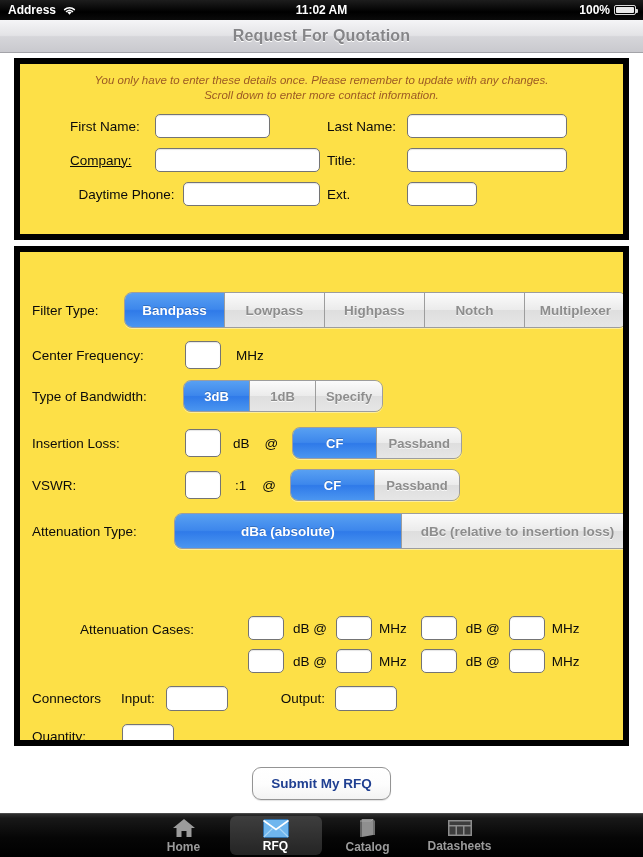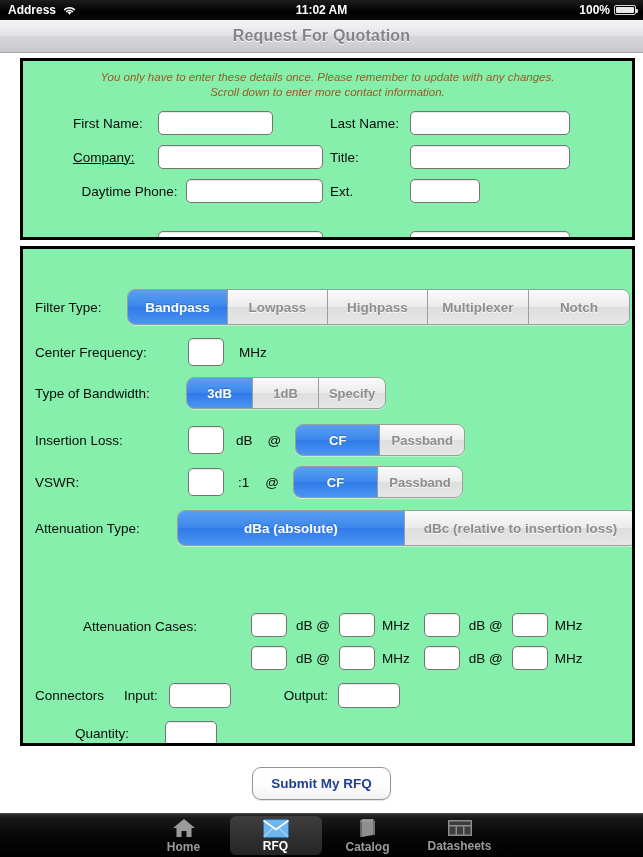--- a/index.html
+++ b/index.html
@@ -42,23 +42,23 @@
   .navbar .title {
     font-size: 16px; font-weight: bold; color: #858588;
     text-shadow: 0 1px 0 #ffffff;
     letter-spacing: 0.2px;
   }
 
   
   .content { position:absolute; left:0; top:54px; width:643px; height:759px; background:#fff; }
 
   .panel {
-    position: absolute; left: 20px; width: 615px;
-    background: #86efac;
-    border: 3px solid #000000;
+    position: absolute; left: 14px; width: 615px;
+    background: #fde047;
+    border: 6px solid #000000;
     overflow: hidden;
   }
   #panel-contact { top: 4px; height: 182px; }
   #panel-specs   { top: 192px; height: 500px; }
 
   .notice {
     text-align: center; color: #9c5a24; font-style: italic;
     font-size: 11.5px; line-height: 15px; padding-top: 9px;
   }
 
@@ -193,22 +193,22 @@
     </div>
 
     <div class="panel" id="panel-specs">
 
       <div class="row" style="left:12px; top:40px;">
         <span class="lab" style="width:92px;">Filter Type:</span>
         <span class="seg">
           <div class="on" style="width:100px;">Bandpass</div>
           <div style="width:100px;">Lowpass</div>
           <div style="width:100px;">Highpass</div>
+          <div style="width:100px;">Notch</div>
           <div style="width:101px;">Multiplexer</div>
-          <div style="width:100px;">Notch</div>
         </span>
       </div>
 
       <div class="row" style="left:12px; top:89px;">
         <span class="lab" style="width:153px;">Center Frequency:</span>
         <span class="tf" style="width:36px;height:28px;"></span>
         <span class="lab" style="margin-left:15px;">MHz</span>
       </div>
 
       <div class="row" style="left:12px; top:128px;">
@@ -278,21 +278,21 @@
 
       <div class="row" style="left:12px; top:434px;">
         <span class="lab">Connectors</span>
         <span class="lab" style="margin-left:20px;">Input:</span>
         <span class="tf" style="width:62px;margin-left:11px;height:25px;"></span>
         <span class="lab" style="margin-left:53px;">Output:</span>
         <span class="tf" style="width:62px;margin-left:10px;height:25px;"></span>
       </div>
 
       <div class="row" style="left:12px; top:472px;">
-        <span class="lab" style="width:90px;margin-left:40px;">Quantity:</span>
+        <span class="lab" style="width:90px;">Quantity:</span>
         <span class="tf" style="width:52px;height:25px;"></span>
       </div>
 
     </div>
 
     <div class="submit-wrap">
       <span class="submit-btn">Submit My RFQ</span>
     </div>
 
   </div>

